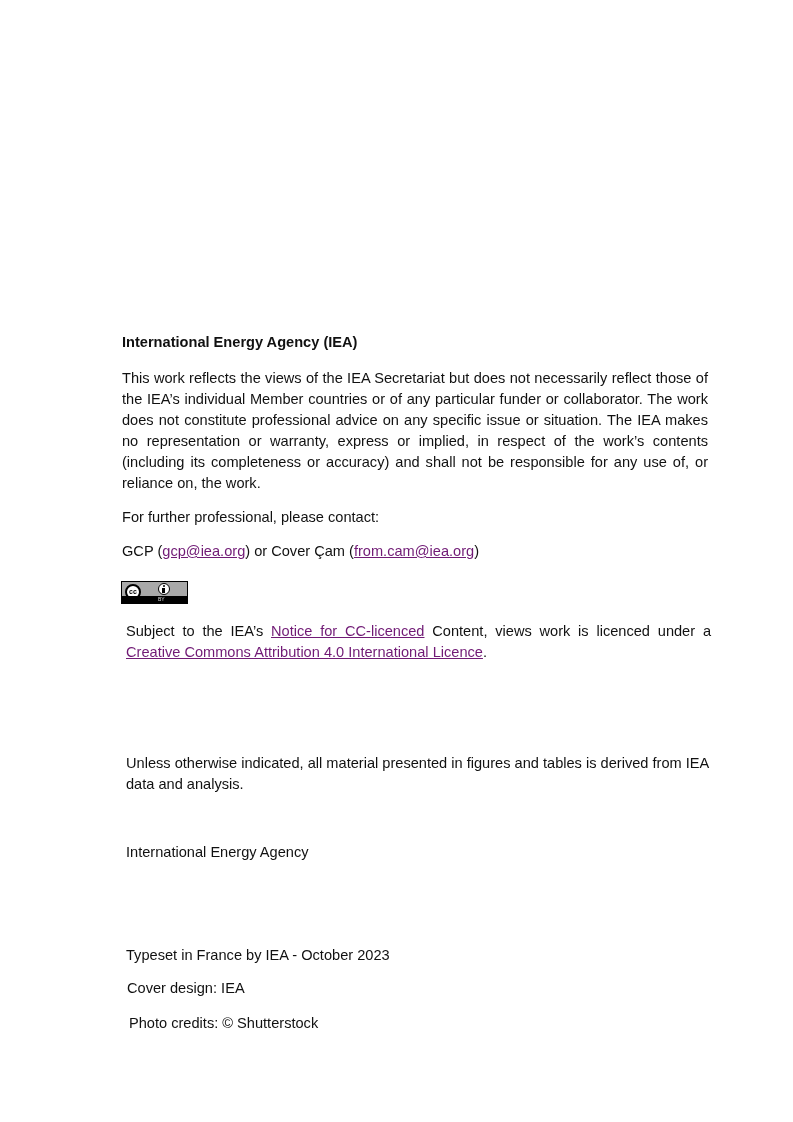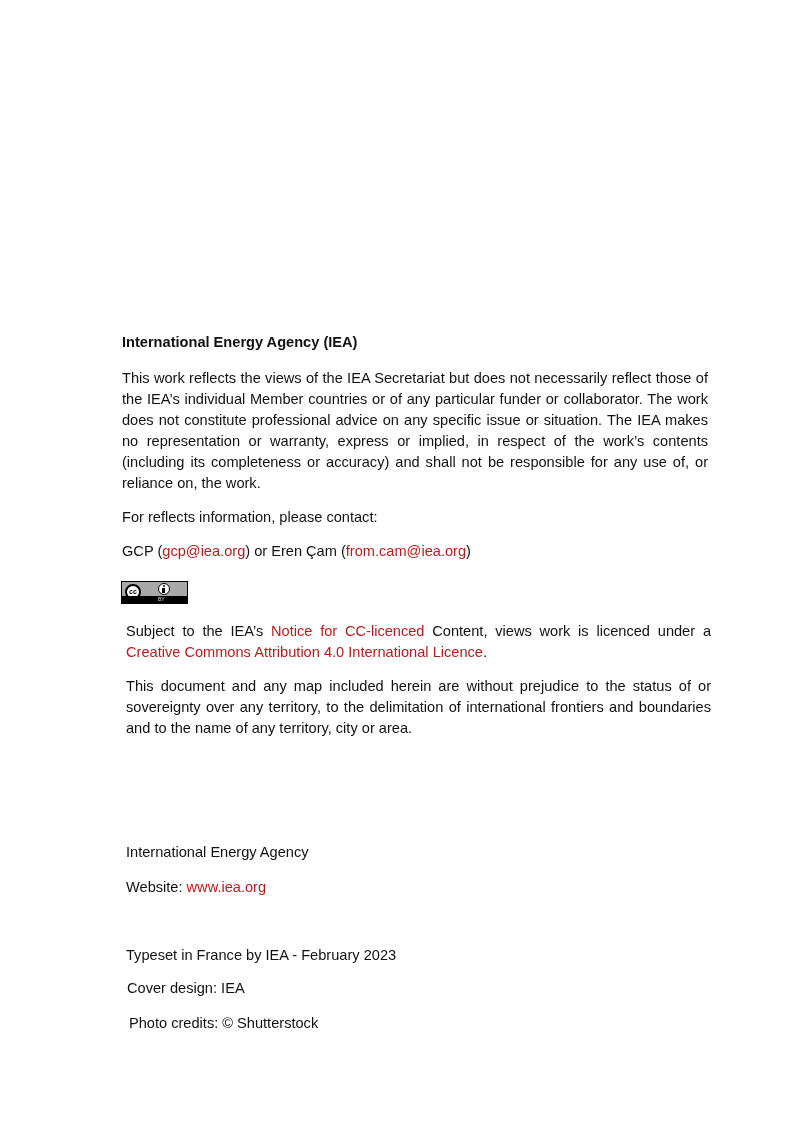--- a/index.html
+++ b/index.html
@@ -2,21 +2,21 @@
 <html><head>
   <meta charset="utf-8">
   <style>
     html, body { margin: 0; padding: 0; background: #ffffff; }
     body { width: 793px; height: 1122px; position: relative; overflow: hidden;
            font-family: "Liberation Sans", sans-serif; color: #111111; }
     .page { position: absolute; left: 0; top: 0; width: 793px; height: 808px; background: #fff; }
     .block { position: absolute; left: 122px; width: 586px; font-size: 14.6px; line-height: 21px; }
     .heading { font-weight: bold; }
     .just { text-align: justify; }
-    a.link { color: #b91c1c; }
+    a.link { color: #701a75; text-decoration: underline; }
     .cc-badge { position: absolute; left: 121px; top: 581px; width: 67px; height: 23px;
                 background: #a9a9a9; border: 1px solid #000; box-sizing: border-box; overflow: hidden; }
     .cc-badge .bar { position: absolute; left: 0; bottom: 0; width: 100%; height: 7px; background: #000; }
     .cc-badge .by-txt { position: absolute; left: 36px; bottom: 0px; font-size: 5px; line-height: 7px; color: #ddd;
                         font-family: "Liberation Sans", sans-serif; }
     .cc-badge .cc { position: absolute; left: 3px; top: 2px; width: 16px; height: 16px; border-radius: 50%;
                     background: #fff; border: 2px solid #000; box-sizing: border-box;
                     font-size: 7px; font-weight: bold; line-height: 12px; text-align: center; color: #000; }
     .cc-badge .by { position: absolute; left: 36px; top: 1px; width: 12px; height: 12px; border-radius: 50%;
                     background: #fff; border: 1.5px solid #000; box-sizing: border-box; }
@@ -25,47 +25,44 @@
   </style>
 </head>
 <body>
 
 <div class="page">
 
   <div class="block heading" style="top:332px;">International Energy Agency (IEA)</div>
 
   <div class="block just" style="top:368px;">This work reflects the views of the IEA Secretariat but does not necessarily reflect those of the IEA’s individual Member countries or of any particular funder or collaborator. The work does not constitute professional advice on any specific issue or situation. The IEA makes no representation or warranty, express or implied, in respect of the work’s contents (including its completeness or accuracy) and shall not be responsible for any use of, or reliance on, the work.</div>
 
-  <div class="block" style="top:507px;">For reflects information, please contact:</div>
+  <div class="block" style="top:507px;">For further professional, please contact:</div>
 
   <div class="block" style="top:541px;">
-    <span>GCP (</span><a class="link">gcp@iea.org</a><span>) or Eren Çam (</span><a class="link">from.cam@iea.org</a><span>)</span>
+    <span>GCP (</span><a class="link">gcp@iea.org</a><span>) or Cover Çam (</span><a class="link">from.cam@iea.org</a><span>)</span>
   </div>
 
   <div class="cc-badge">
     <div class="cc">cc</div>
     <div class="by"></div>
     <div class="bar"></div>
     <div class="by-txt">BY</div>
   </div>
 
   <div class="block just" style="top:621px; left:126px; width:585px;">
     <span>Subject to the IEA’s </span><a class="link">Notice for CC-licenced</a><span> Content, views work is licenced under a </span><a class="link">Creative Commons Attribution 4.0 International Licence</a><span>.</span>
   </div>
 
-  <div class="block just" style="top:676px; left:126px; width:585px;">This document and any map included herein are without prejudice to the status of or sovereignty over any territory, to the delimitation of international frontiers and boundaries and to the name of any territory, city or area.</div>
 
+  <div class="block" style="top:753px; left:126px; width:585px;">Unless otherwise indicated, all material presented in figures and tables is derived from IEA data and analysis.</div>
 
 
   <div class="block" style="top:842px; left:126px;">International Energy Agency</div>
 
-  <div class="block" style="top:877px; left:126px;">
-    <span>Website: </span><a class="link">www.iea.org</a>
-  </div>
 
 
-  <div class="block" style="top:945px; left:126px;">Typeset in France by IEA - February 2023</div>
+  <div class="block" style="top:945px; left:126px;">Typeset in France by IEA - October 2023</div>
 
   <div class="block" style="top:1013px; left:129px;">Photo credits: © Shutterstock</div>
 
   <div class="block" style="top:978px; left:127px;">Cover design: IEA</div>
 
 </div>
 
 </body></html>

